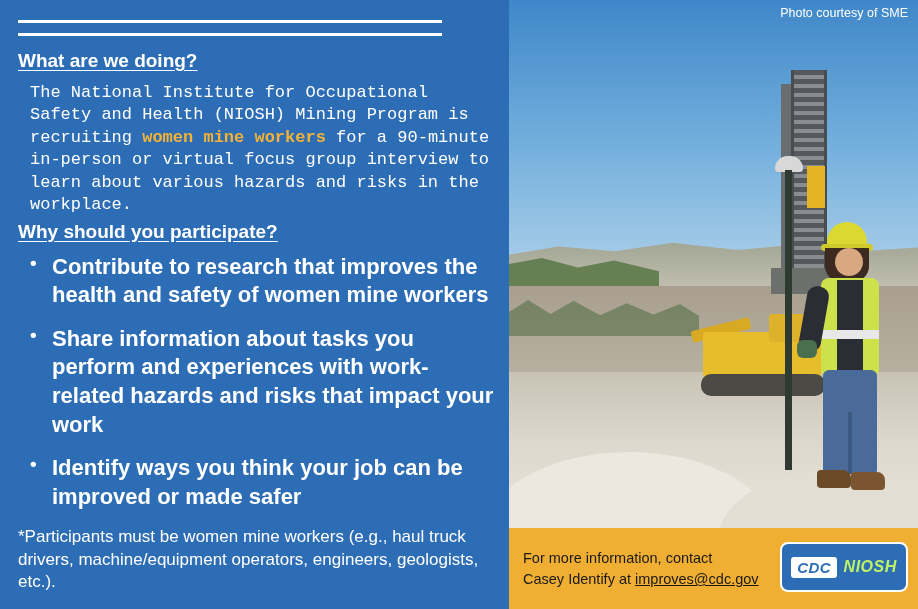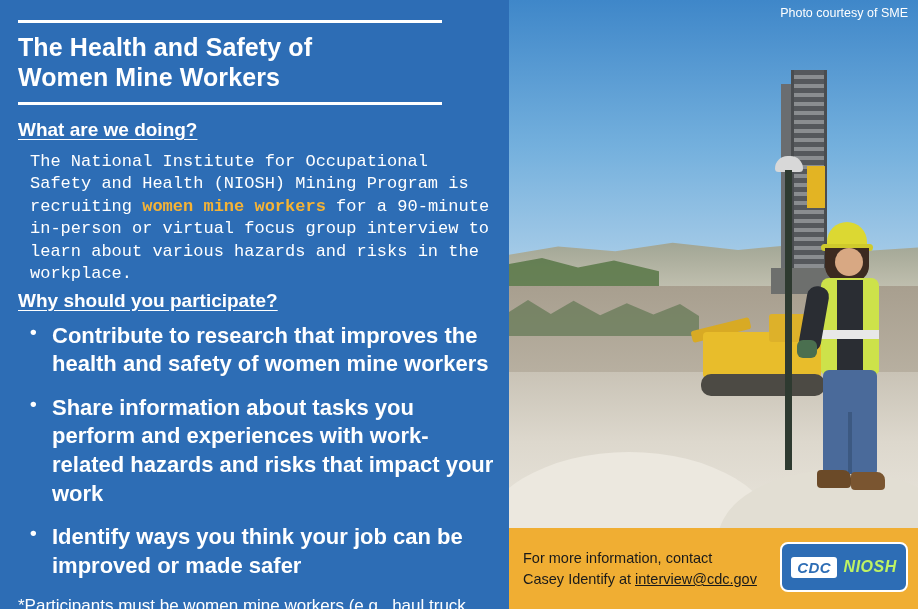--- a/index.html
+++ b/index.html
@@ -417,24 +417,20 @@
   }
 </style>
 </head>
 <body>
 
 <div class="poster">
 
   <div class="left-panel">
     <div class="rule top"></div>
 
-    <div class="poster-title">
-      <div>The Health and Safety of</div>
-      <div>Women Mine Workers</div>
-    </div>
 
     <div class="rule bottom"></div>
 
     <div class="section-head">What are we doing?</div>
 
     <p class="body-text"><span>The National Institute for Occupational Safety and Health (NIOSH) Mining Program is recruiting </span><span class="hl">women mine workers</span><span> for a 90-minute in-person or virtual focus group interview to learn about various hazards and risks in the workplace.</span></p>
 
     <div class="section-head second">Why should you participate?</div>
 
     <ul class="bullets">
@@ -487,21 +483,21 @@
       <div class="boot-l"></div>
       <div class="boot-r"></div>
     </div>
 
     <div class="photo-credit">Photo courtesy of SME</div>
   </div>
 
   <div class="footer">
     <div class="footer-text">
       <div>For more information, contact</div>
-      <div><span>Casey Identify at </span><a class="email-link" href="#">interview@cdc.gov</a></div>
+      <div><span>Casey Identify at </span><a class="email-link" href="#">improves@cdc.gov</a></div>
     </div>
     <div class="logo-box">
       <span class="cdc-mark">CDC</span>
       <span class="niosh-mark">NIOSH</span>
     </div>
   </div>
 
 </div>
 
 </body></html>

